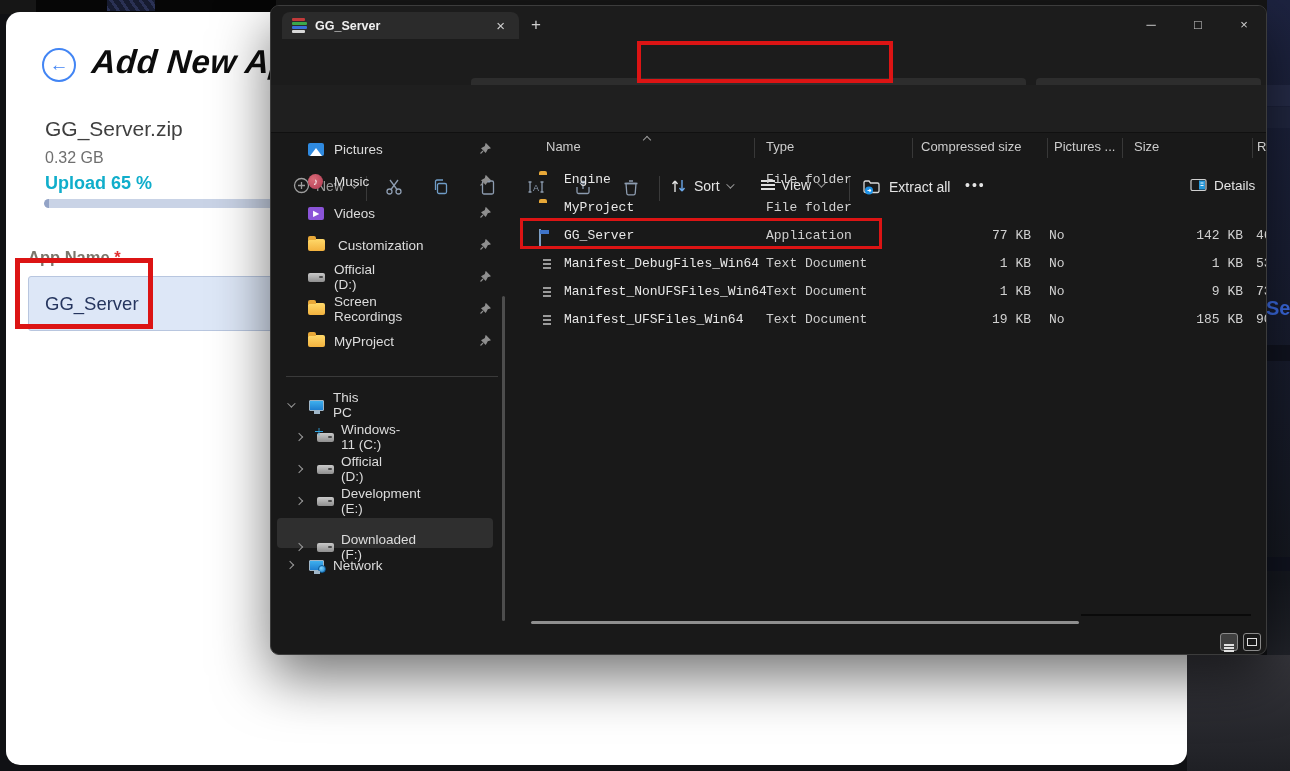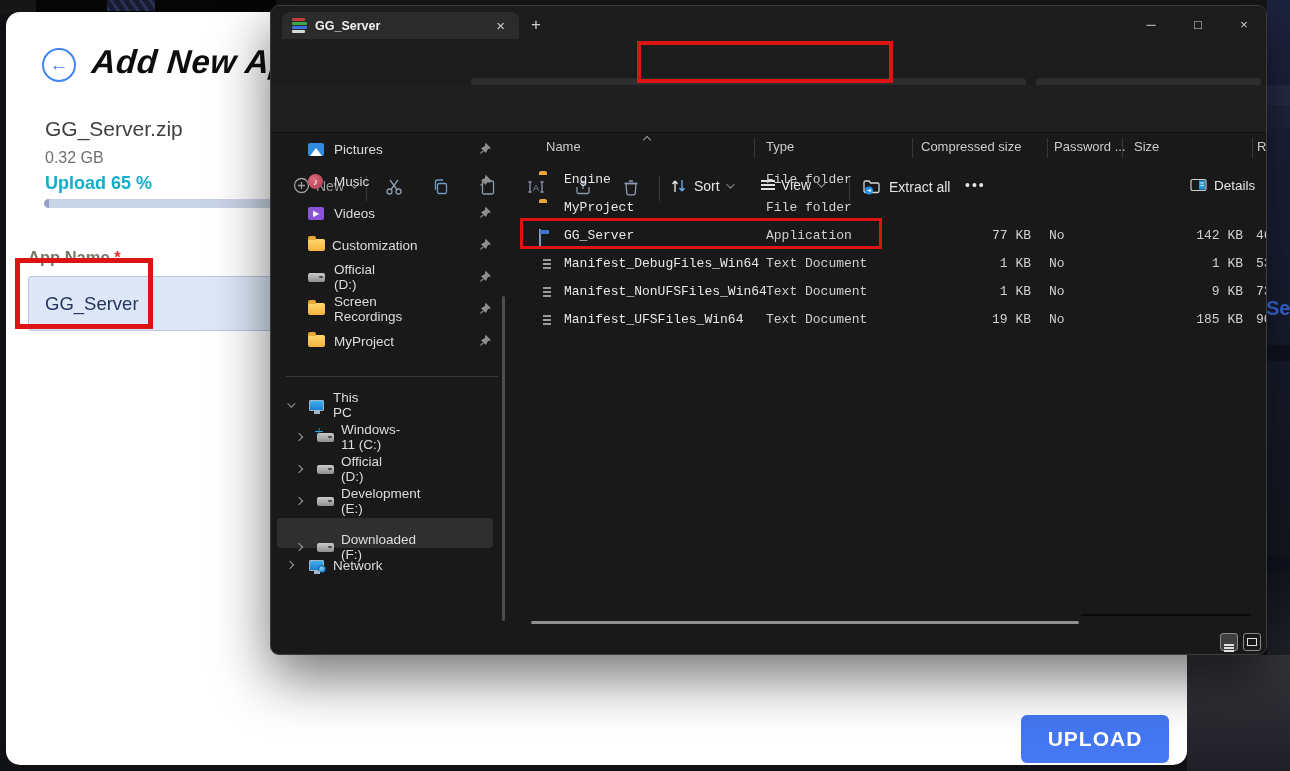--- a/index.html
+++ b/index.html
@@ -180,21 +180,20 @@
     <div class="abs progress-track">
       <div class="progress-fill"></div>
     </div>
 
     <div class="abs form-label">
       <span>App Name</span>
       <span class="req">*</span>
     </div>
     <input class="abs app-input" value="GG_Server" style="">
 
-    <button class="abs upload-btn">UPLOAD</button>
   </div>
 
   <div class="abs win">
 
     <div class="abs tabbar">
       <div class="abs tab">
         <span class="ico-zip">
           <span style="background:#c23a3a;width:13px"></span>
           <span style="background:#3ba84b;width:15px"></span>
           <span style="background:#3a6fd8;width:15px"></span>
@@ -342,21 +341,21 @@
       <span class="abs ico-video" style="left:37px">
           <span>▶</span>
         </span>
       <span class="abs" style="left:63px">Videos</span>
       <svg class="pin" width="12" height="12" viewBox="0 0 12 12">
           <path d="M7 1l4 4-2.6.7L6.6 9 3 5.4l3.3-1.8zM1.5 10.5L4 8" stroke="#8f8f8f" stroke-width="1.2" fill="#8f8f8f"></path>
         </svg>
     </div>
     <div class="abs siderow" style="top:225px">
       <span class="abs ico-folder" style="left:37px"></span>
-      <span class="abs" style="left:61px">Customization</span>
+      <span class="abs" style="left:67px">Customization</span>
       <svg class="pin" width="12" height="12" viewBox="0 0 12 12">
           <path d="M7 1l4 4-2.6.7L6.6 9 3 5.4l3.3-1.8zM1.5 10.5L4 8" stroke="#8f8f8f" stroke-width="1.2" fill="#8f8f8f"></path>
         </svg>
     </div>
     <div class="abs siderow" style="top:257px">
       <span class="abs ico-drive" style="left:37px"></span>
       <span class="abs" style="left:63px">Official (D:)</span>
       <svg class="pin" width="12" height="12" viewBox="0 0 12 12">
           <path d="M7 1l4 4-2.6.7L6.6 9 3 5.4l3.3-1.8zM1.5 10.5L4 8" stroke="#8f8f8f" stroke-width="1.2" fill="#8f8f8f"></path>
         </svg>
@@ -412,21 +411,21 @@
           <span class="ico-globe"></span>
         </span>
       <span class="abs" style="left:62px">Network</span>
     </div>
 
     <div class="abs list">
       <span class="abs chev chev-u" style="left:123px; top:2px"></span>
       <div class="hdr" style="left:25px">Name</div>
       <div class="hdr" style="left:245px">Type</div>
       <div class="hdr" style="left:400px">Compressed size</div>
-      <div class="hdr" style="left:533px">Password ...</div>
+      <div class="hdr" style="left:533px">Pictures ...</div>
       <div class="hdr" style="left:613px">Size</div>
       <div class="hdr" style="left:736px">Ra</div>
       <div class="hsep" style="left:233px"></div>
       <div class="hsep" style="left:391px"></div>
       <div class="hsep" style="left:526px"></div>
       <div class="hsep" style="left:601px"></div>
       <div class="hsep" style="left:731px"></div>
 
       <div class="frow" style="top:31px">
         <span class="abs ico-folder" style="left:18px; top:8px"></span>

